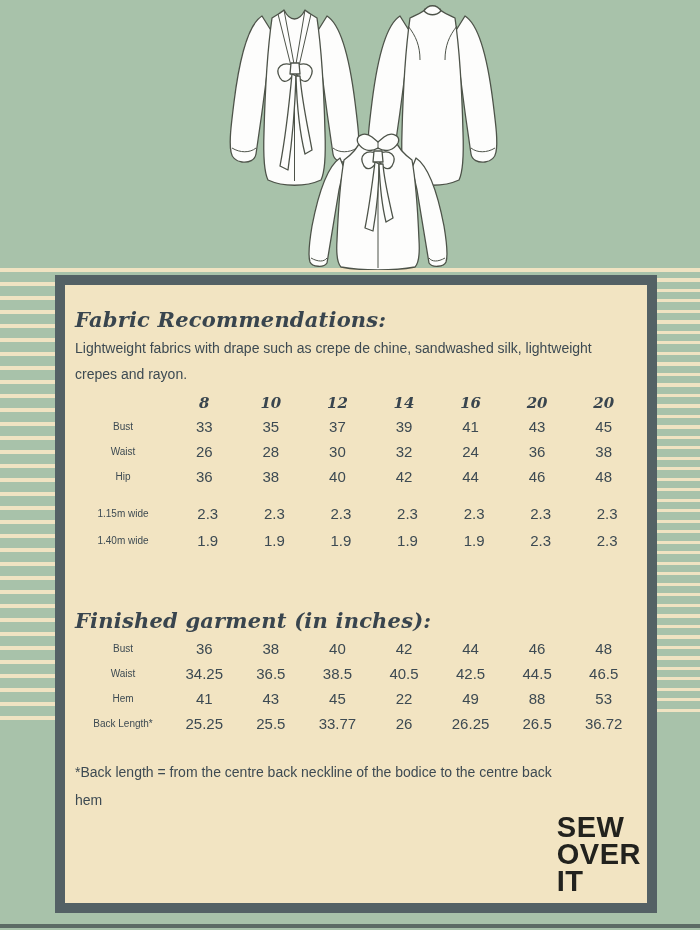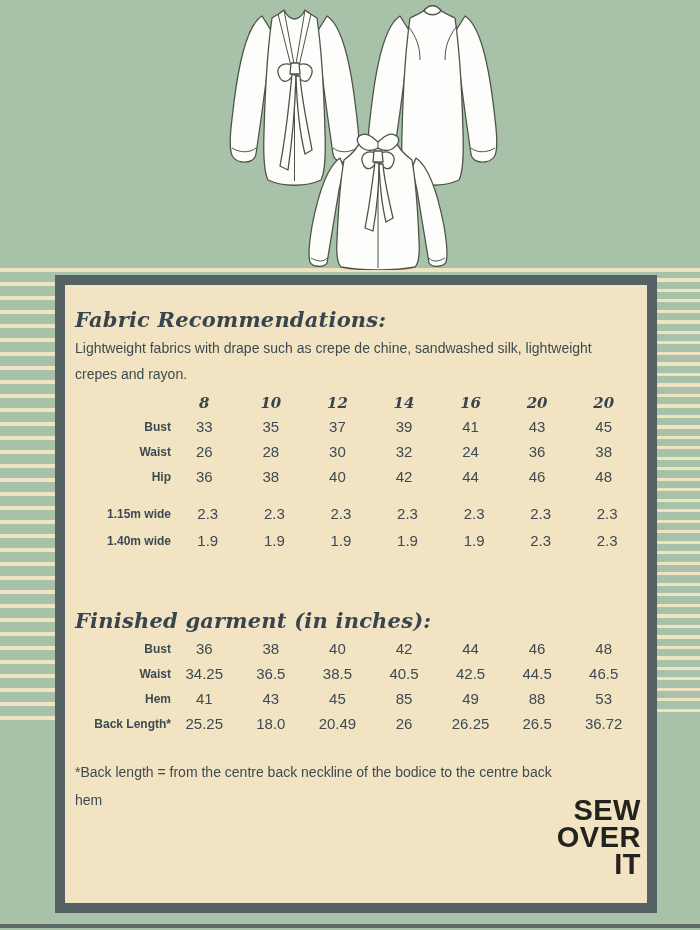--- a/index.html
+++ b/index.html
@@ -42,28 +42,28 @@
   .intro{margin:2px 0 0 0;font-size:14px;line-height:26px;width:552px;color:#3d4a52;}
   .footnote{margin:22px 0 12px 0;font-size:14px;line-height:28px;width:500px;color:#3d4a52;}
   
   .dtable{margin-top:0;}
   .t-body{margin-top:5px;}
   .t-fabric{margin-top:11px;}
   .t-finished{margin-top:2px;}
   .trow{display:grid;grid-template-columns:96px repeat(7,1fr);align-items:center;height:25px;}
   .t-fabric .trow{height:27px;gap:7px;}
   .trow.hdr{height:22px;}
-  .tlabel{font-size:12px;text-align:right;white-space:nowrap;font-weight:bold;}
+  .tlabel{font-size:10px;text-align:center;white-space:nowrap;}
   .tcell{font-size:15px;text-align:center;}
   .hdr .tcell{
     font-family:"DejaVu Serif",serif;font-style:italic;font-weight:700;font-size:15px;color:#39454e;
   }
   
   .logo{
-    position:absolute;right:6px;bottom:25px;text-align:right;
+    position:absolute;right:6px;bottom:8px;text-align:left;
     font-weight:700;font-size:29px;line-height:27px;letter-spacing:.5px;
     color:#22221e;font-family:"Liberation Sans",sans-serif;
   }
 </style>
 </head>
 <body>
 
 <div class="page">
 
   <div class="stripe-band stripe-top"></div>
@@ -201,30 +201,30 @@
           <div class="tcell">40.5</div>
           <div class="tcell">42.5</div>
           <div class="tcell">44.5</div>
           <div class="tcell">46.5</div>
         </div>
         <div class="trow">
           <div class="tlabel">Hem</div>
           <div class="tcell">41</div>
           <div class="tcell">43</div>
           <div class="tcell">45</div>
-          <div class="tcell">85</div>
+          <div class="tcell">22</div>
           <div class="tcell">49</div>
           <div class="tcell">88</div>
           <div class="tcell">53</div>
         </div>
         <div class="trow">
           <div class="tlabel">Back Length*</div>
           <div class="tcell">25.25</div>
-          <div class="tcell">18.0</div>
-          <div class="tcell">20.49</div>
+          <div class="tcell">25.5</div>
+          <div class="tcell">33.77</div>
           <div class="tcell">26</div>
           <div class="tcell">26.25</div>
           <div class="tcell">26.5</div>
           <div class="tcell">36.72</div>
         </div>
       </div>
 
     <p class="footnote">*Back length = from the centre back neckline of the bodice to the centre back hem</p>
 
     <div class="logo">

